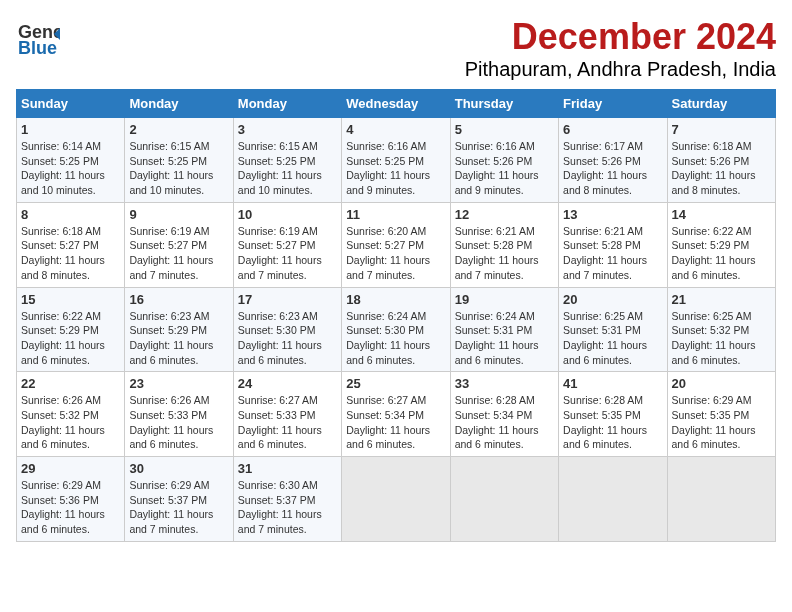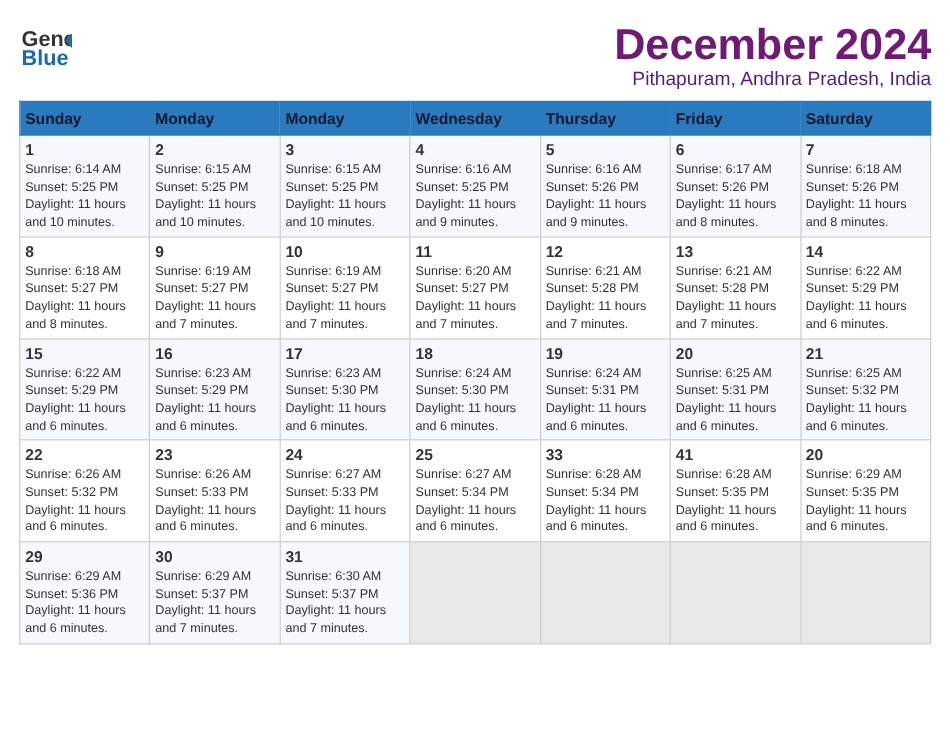--- a/index.html
+++ b/index.html
@@ -20,34 +20,34 @@
       display: flex;
       flex-direction: column;
       align-items: flex-start;
     }
     .title-area {
       text-align: right;
     }
     .month-title {
       font-size: 36px;
       font-weight: bold;
-      color: #701a75;
+      color: #b91c1c;
     }
     .location-title {
-      font-size: 16px;
-      color: #4c1d95;
+      font-size: 20px;
+      color: #000000;
     }
     table {
       width: 100%;
       border-collapse: collapse;
       font-size: 11px;
     }
     thead tr th {
       background-color: #2a7abf;
-      color: #0f172a;
+      color: #ffffff;
       padding: 6px 4px;
       text-align: left;
       font-size: 13px;
       font-weight: bold;
       border: 1px solid #2a7abf;
     }
     tbody tr td {
       border: 1px solid #ccc;
       vertical-align: top;
       padding: 4px 4px;

